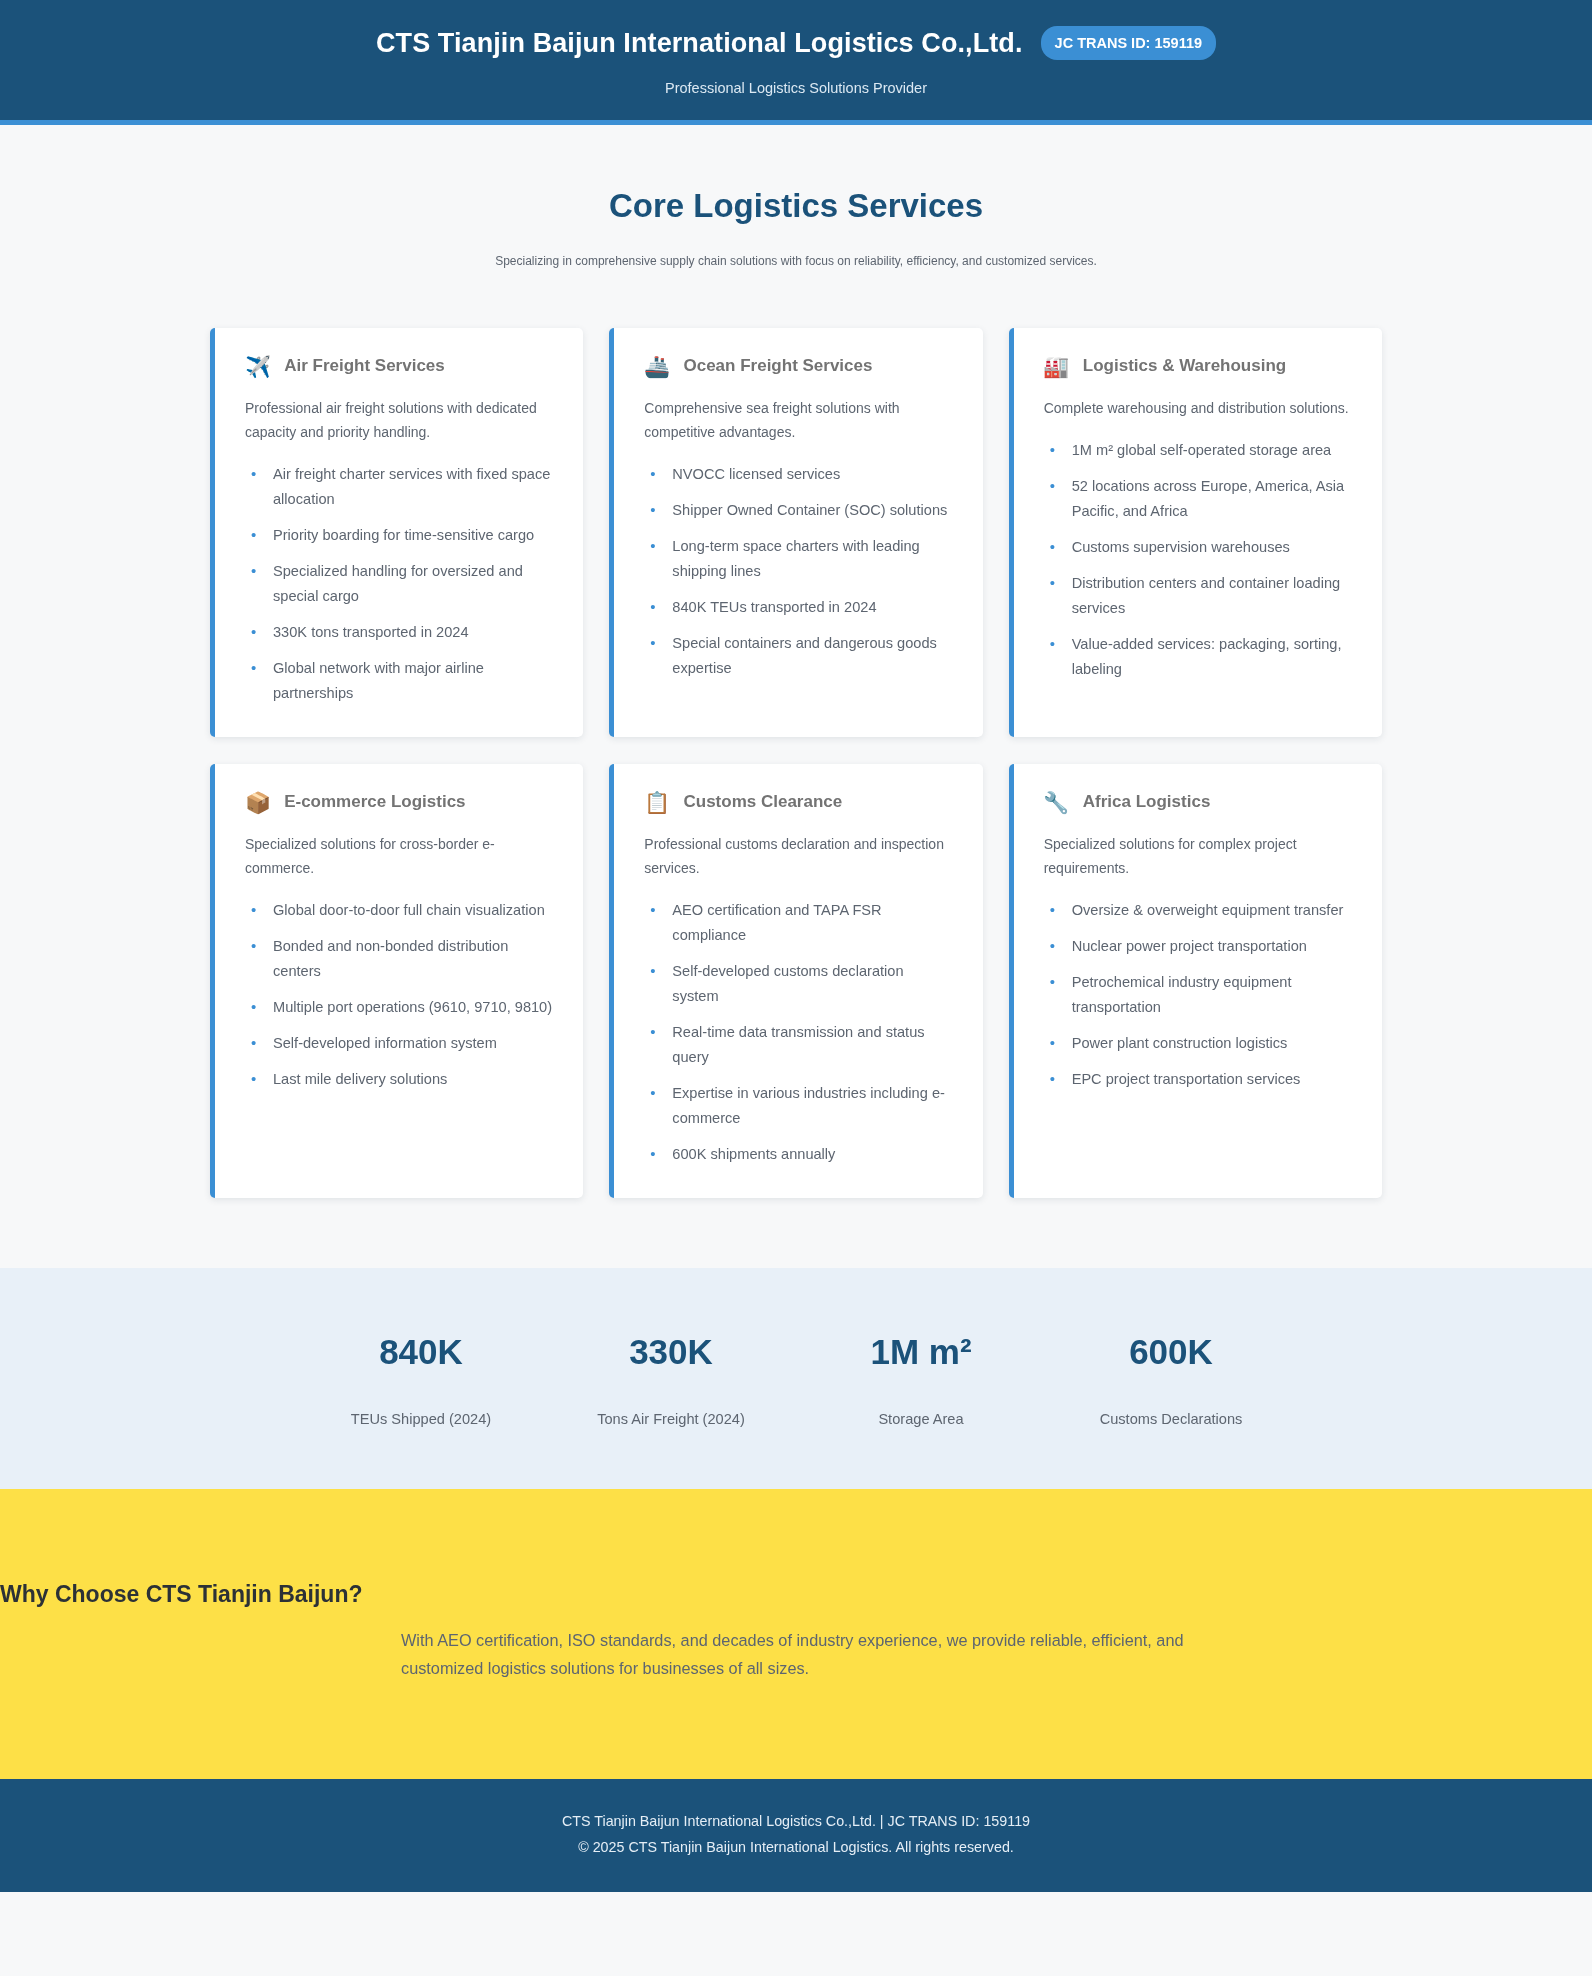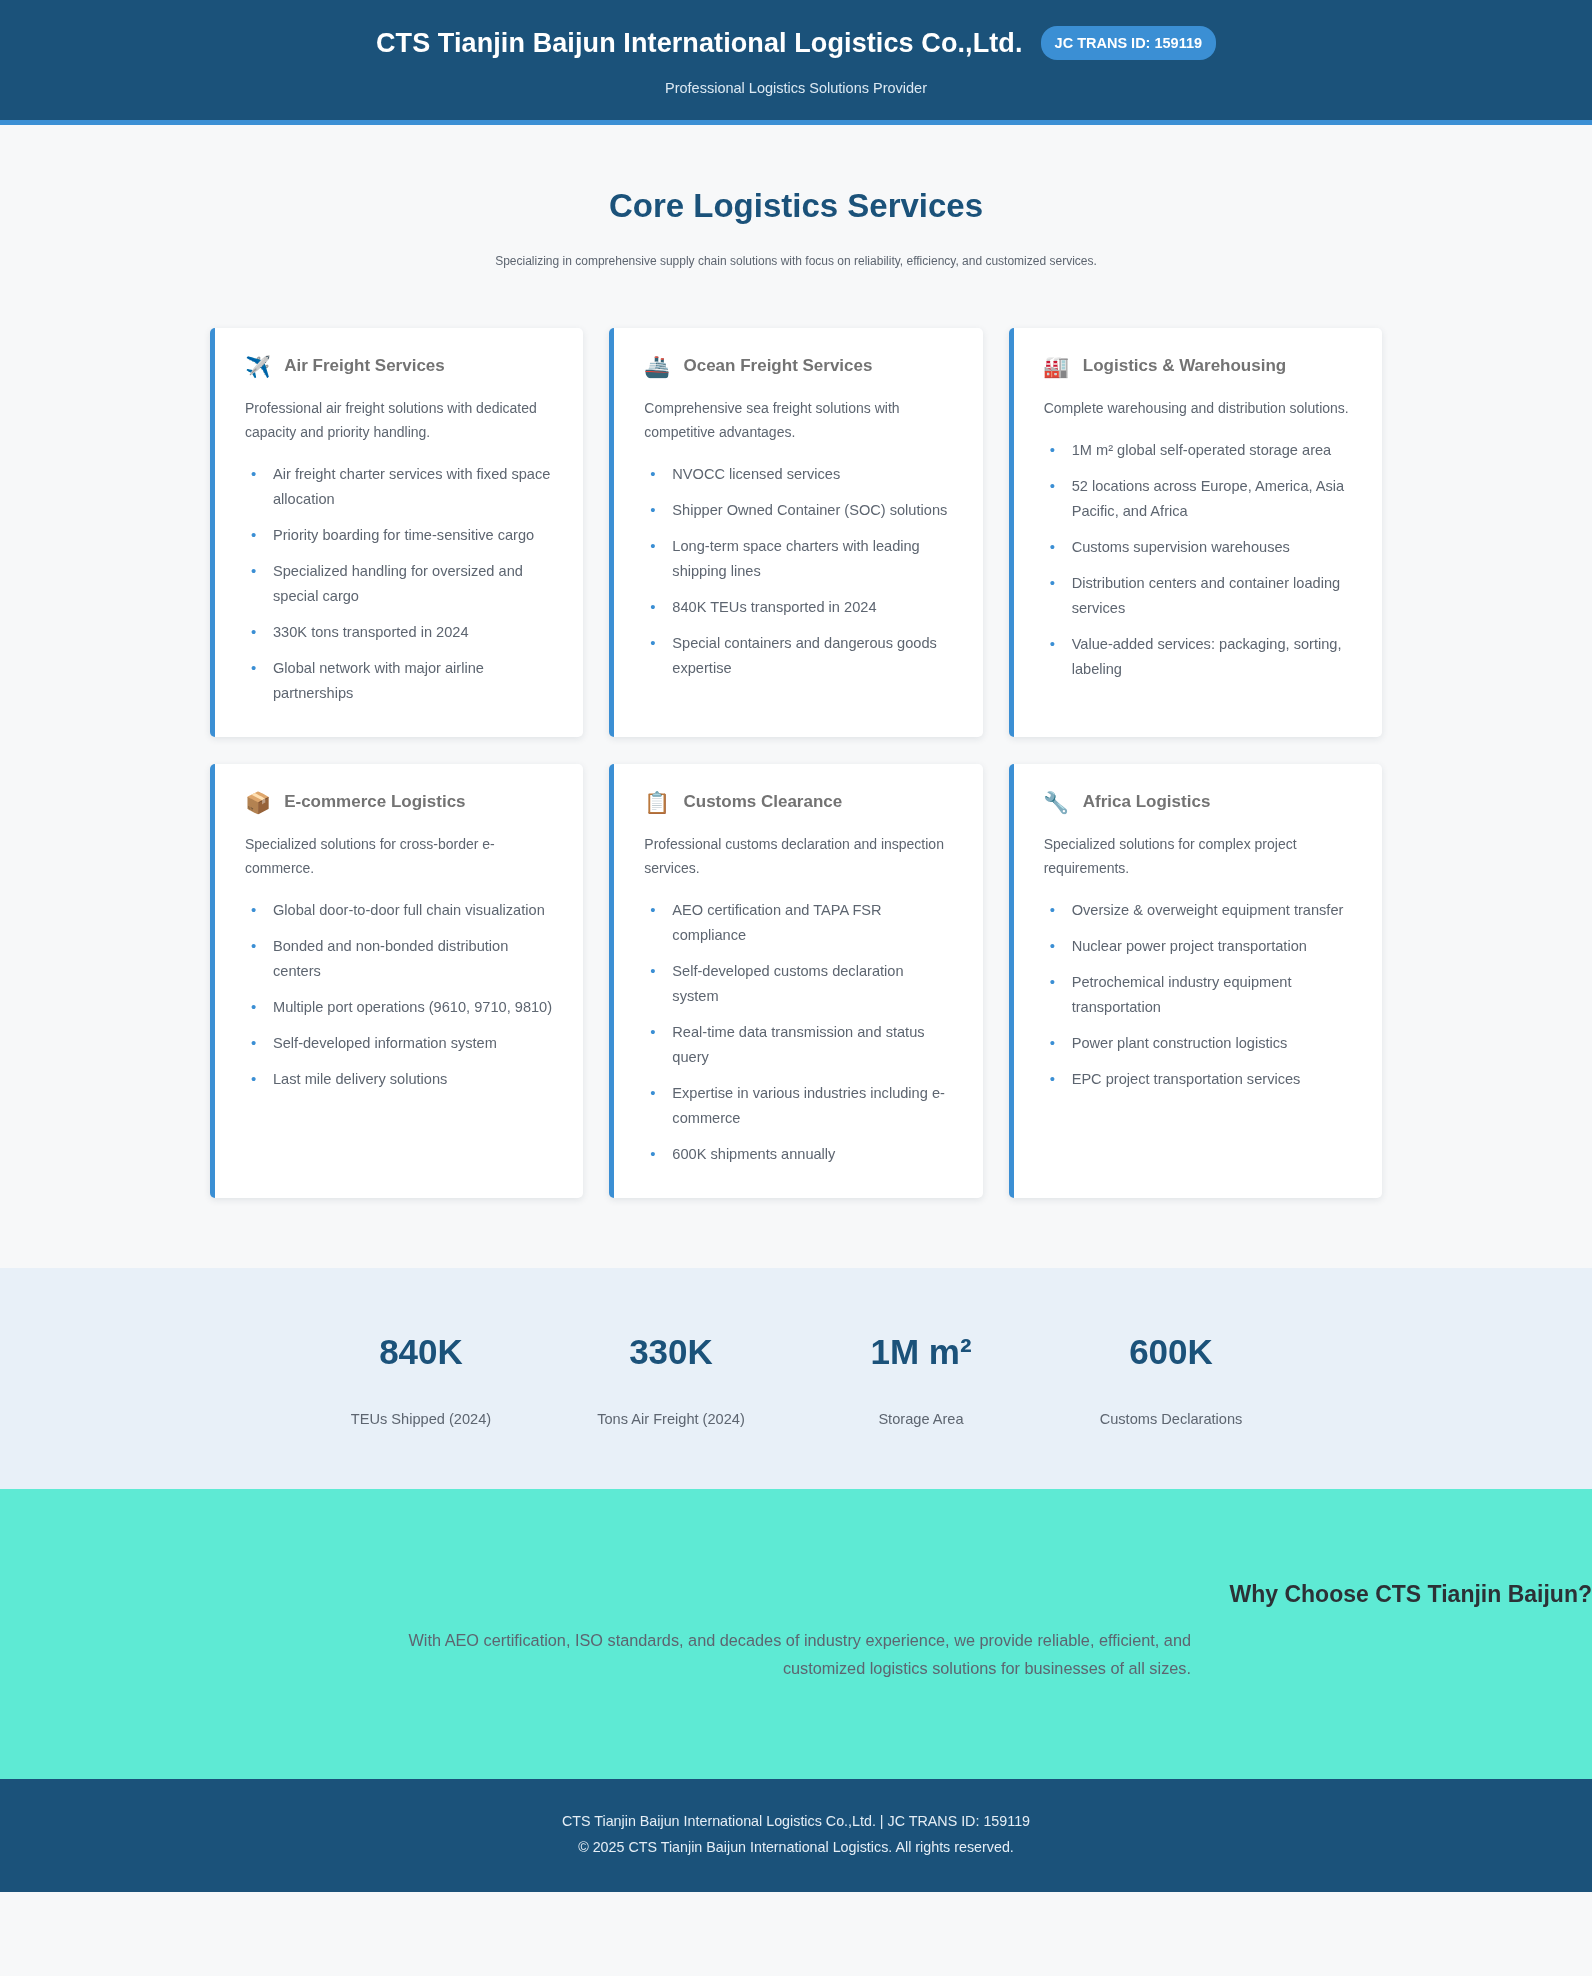--- a/index.html
+++ b/index.html
@@ -140,23 +140,23 @@
     font-weight: bold;
     margin-bottom: 39px;
   }
   .stat-label {
     color: #5d6570;
     font-size: 14.6px;
   }
 
   
   .why-section {
-    background: #5eead4;
+    background: #fde047;
     padding: 92px 0 96px;
-    text-align: right;
+    text-align: left;
   }
   .why-title {
     color: #2c3136;
     font-size: 23px;
     font-weight: bold;
     margin-bottom: 18px;
   }
   .why-text {
     color: #5d6570;
     font-size: 16.3px;

